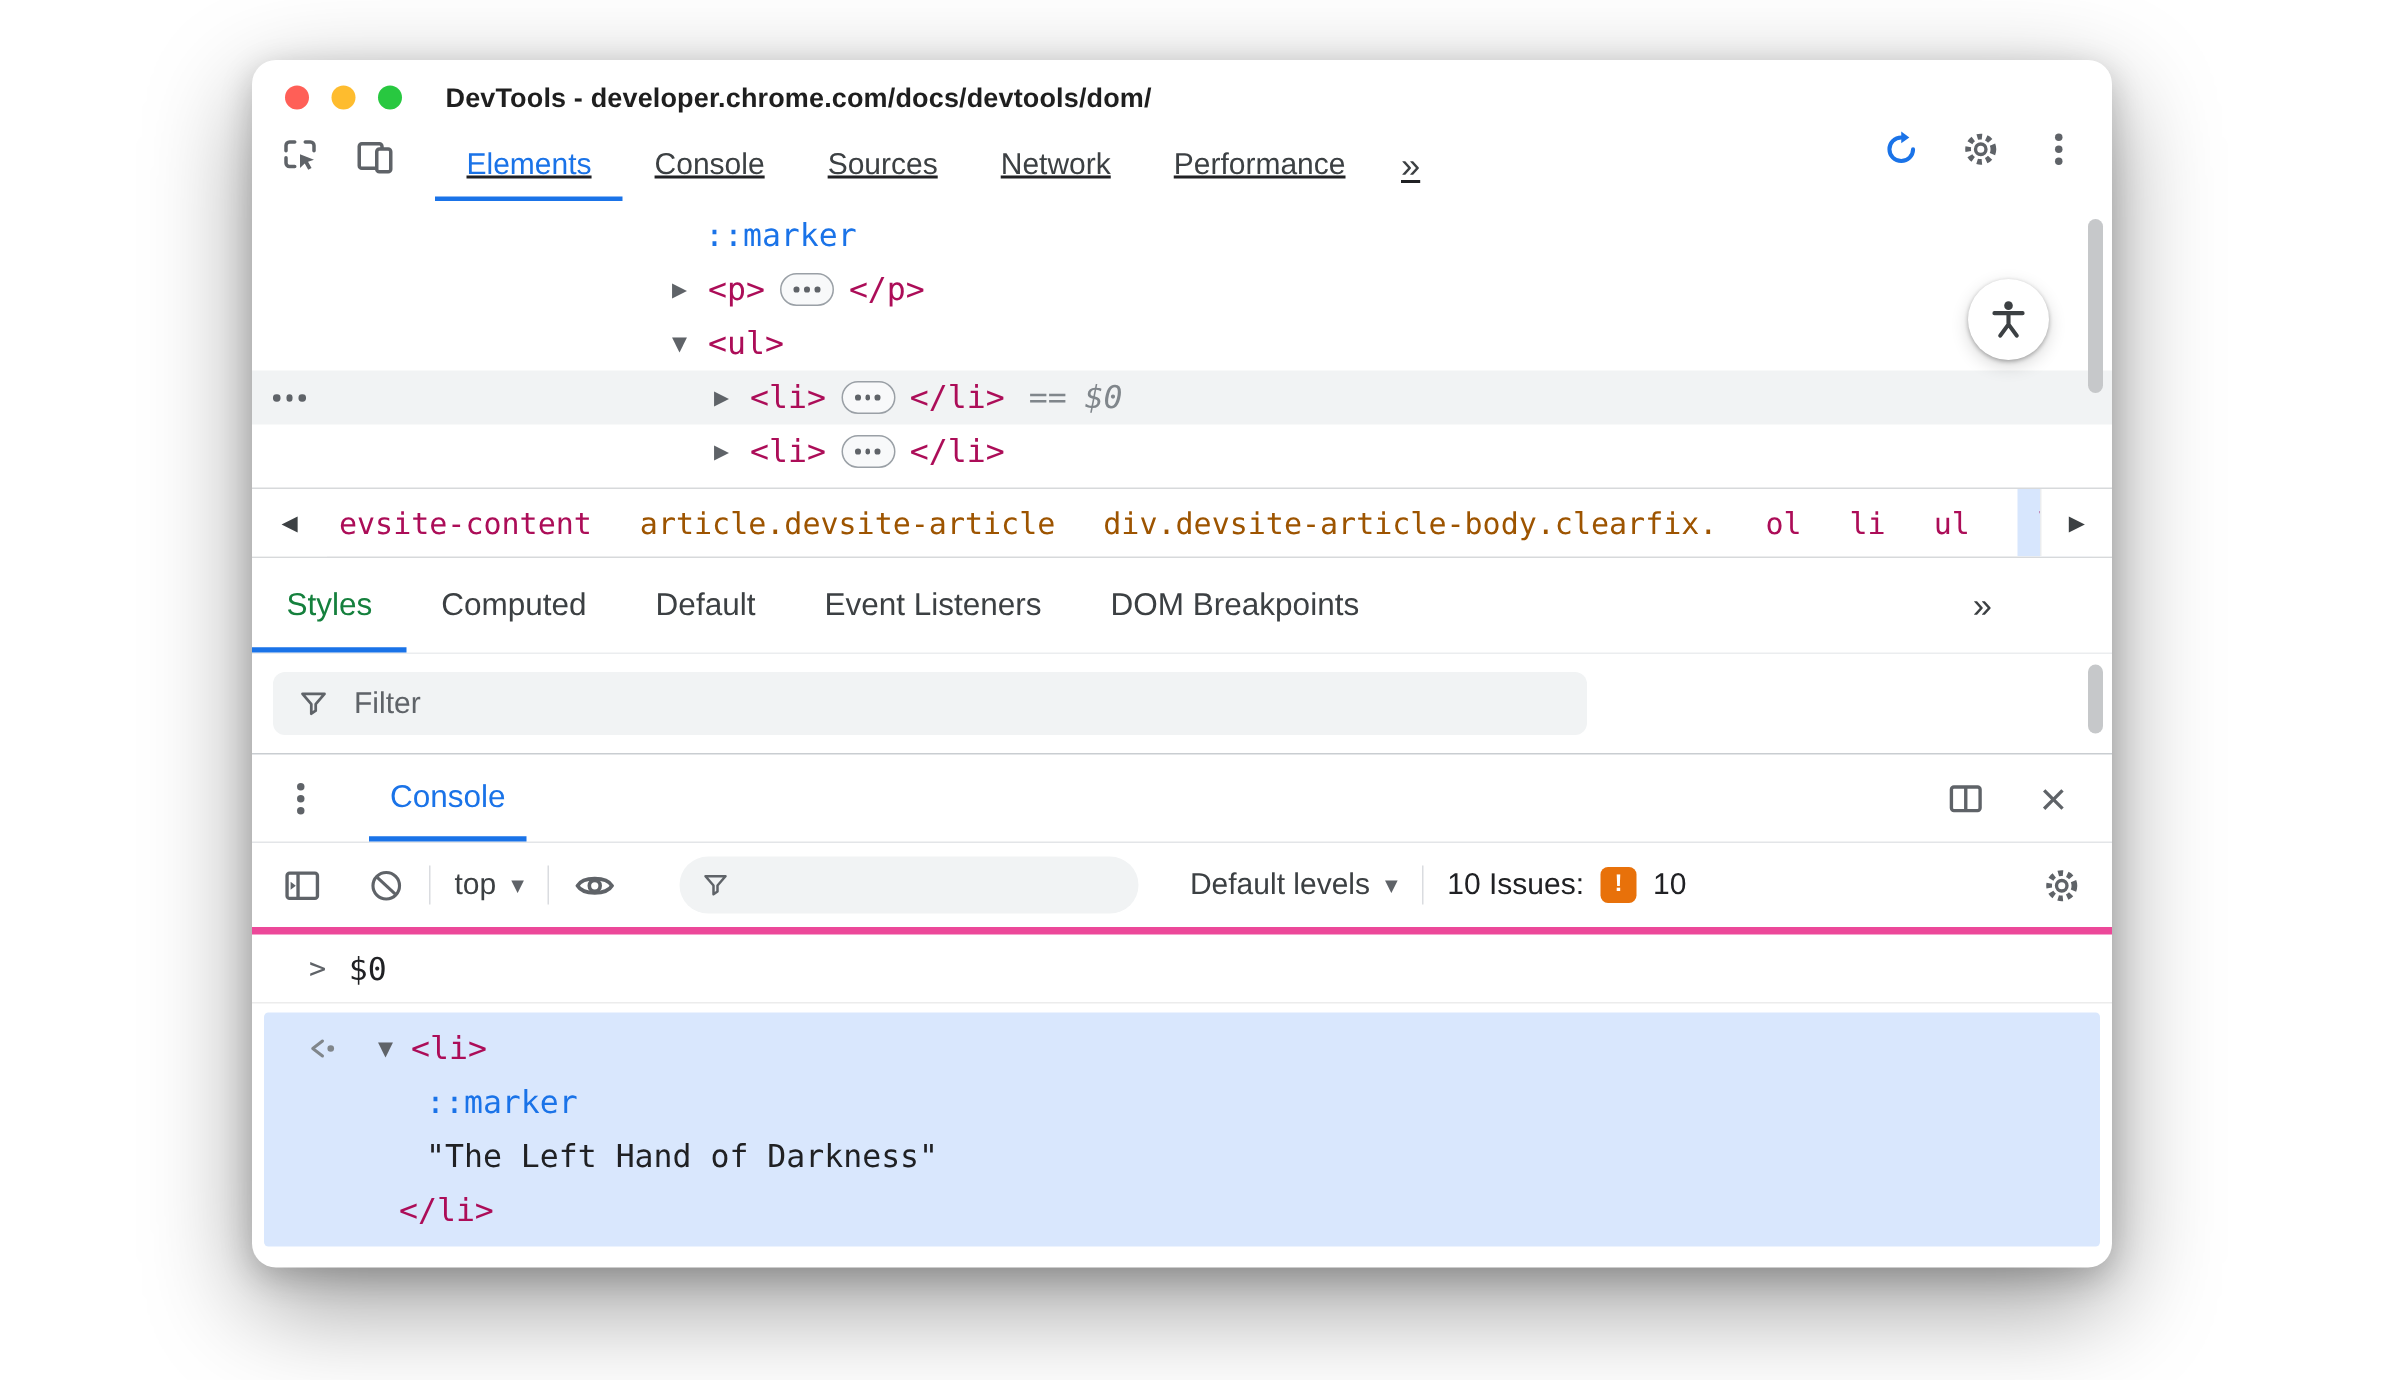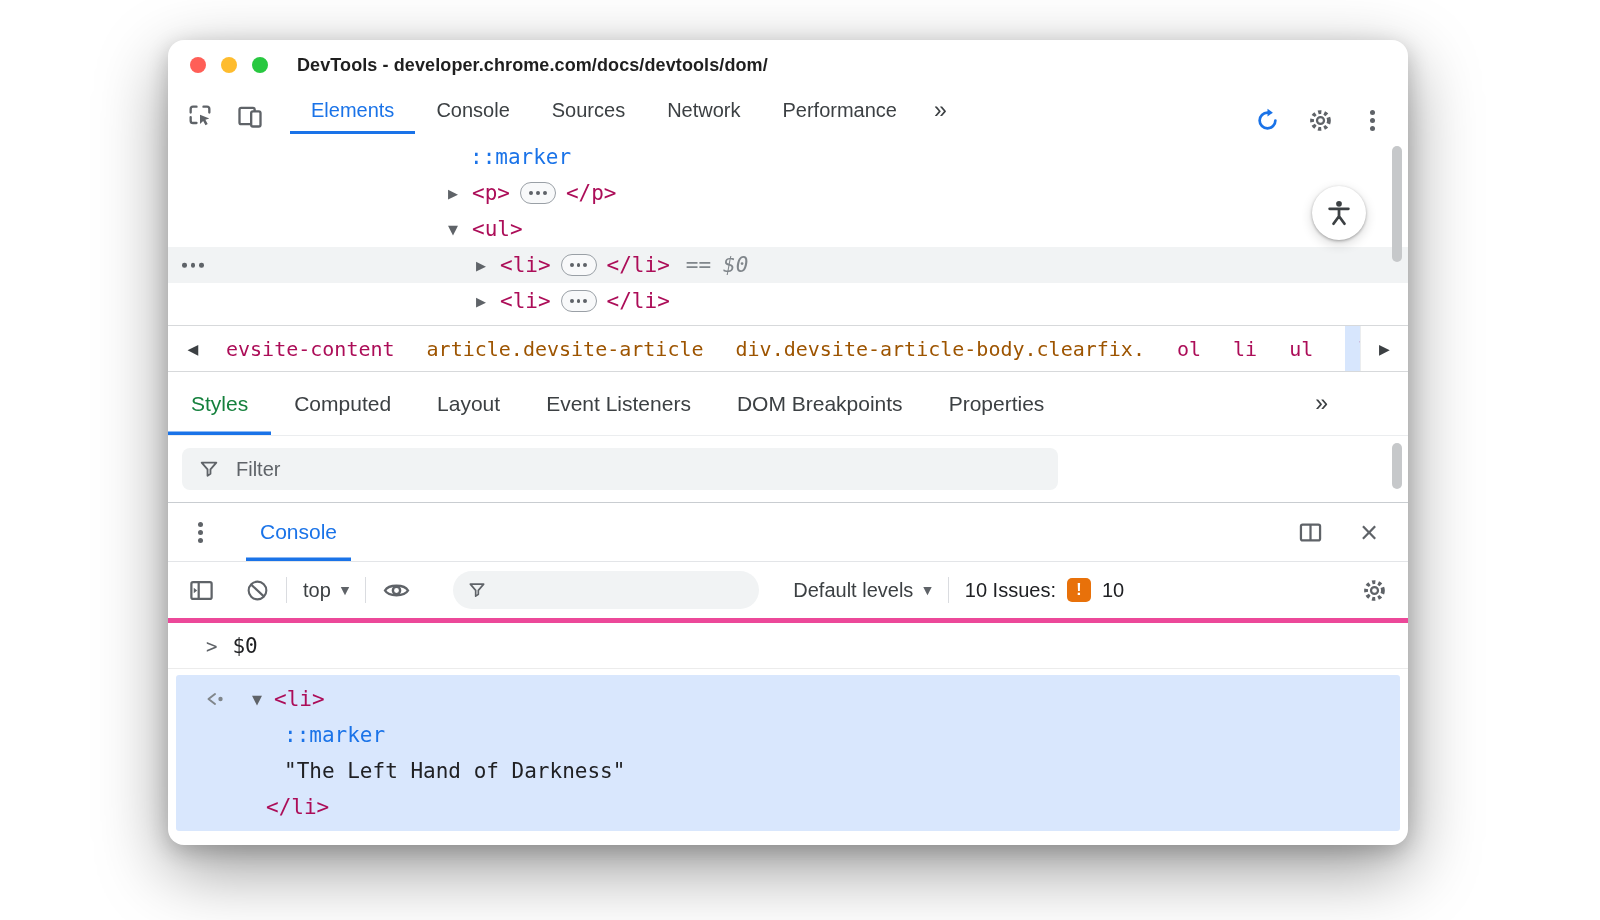--- a/index.html
+++ b/index.html
@@ -18,21 +18,21 @@
   }
 
   
   .titlebar { height:46px; flex:0 0 46px; display:flex; align-items:center; padding:4px 0 0 22px; }
   .traffic { display:flex; gap:15px; align-items:center; }
   .light { width:16px; height:16px; border-radius:50%; display:inline-block; cursor:pointer; }
   .light.red { background:#ff5f57; } .light.yellow { background:#febc2e; } .light.green { background:#28c840; }
   .win-title { margin-left:29px; font-size:18px; font-weight:700; color:#1f1f1f; letter-spacing:.1px; }
 
   
-  .toolbar { height:48px; flex:0 0 48px; display:flex; align-items:flex-end; padding-left:14px; position:relative; }
+  .toolbar { height:48px; flex:0 0 48px; display:flex; align-items:flex-start; padding-left:14px; position:relative;text-decoration:underline; }
   .icon-btn { background:none; border:none; padding:0; cursor:pointer; display:flex; align-items:center; justify-content:center; }
   .toolbar-left { display:flex; align-items:center; gap:14px; }
   .toolbar-left .icon-btn { width:36px; height:36px; }
   .tabs { display:flex; height:100%; margin-left:22px; }
   .tab { height:100%; display:flex; align-items:center; padding:0 21px; font-size:20px; color:#3c4043; cursor:pointer; }
   .tab.active { color:#1a73e8; box-shadow:inset 0 -3px 0 #1a73e8; }
   .overflow-btn { height:100%; display:flex; align-items:center; padding:0 16px; font-size:23px; color:#3c4043; background:none; border:none; cursor:pointer; }
   .toolbar-right { margin-left:auto; display:flex; align-items:center; gap:26px; padding-right:24px; }
 
   .vdots { width:5px; height:5px; border-radius:50%; background:#5f6368; box-shadow:0 -8px 0 #5f6368, 0 8px 0 #5f6368; }
@@ -256,30 +256,27 @@
   </div>
 
   <div class="side-tabs">
     <div class="stab active">
         <span>Styles</span>
       </div>
     <div class="stab">
         <span>Computed</span>
       </div>
     <div class="stab">
-        <span>Layout</span>
+        <span>Default</span>
       </div>
     <div class="stab">
         <span>Event Listeners</span>
       </div>
     <div class="stab">
         <span>DOM Breakpoints</span>
-      </div>
-    <div class="stab">
-        <span>Properties</span>
       </div>
     <button class="side-overflow">»</button>
   </div>
 
   <div class="filter-row">
     <div class="filter-box">
       <svg width="22" height="22" viewBox="0 0 24 24">
         <path d="M4 5h16l-6.4 7.4v4.8l-3.2 2.2v-7z" fill="none" stroke="#5f6368" stroke-width="2" stroke-linejoin="round"></path>
       </svg>
       <input type="text" placeholder="Filter" style="">

